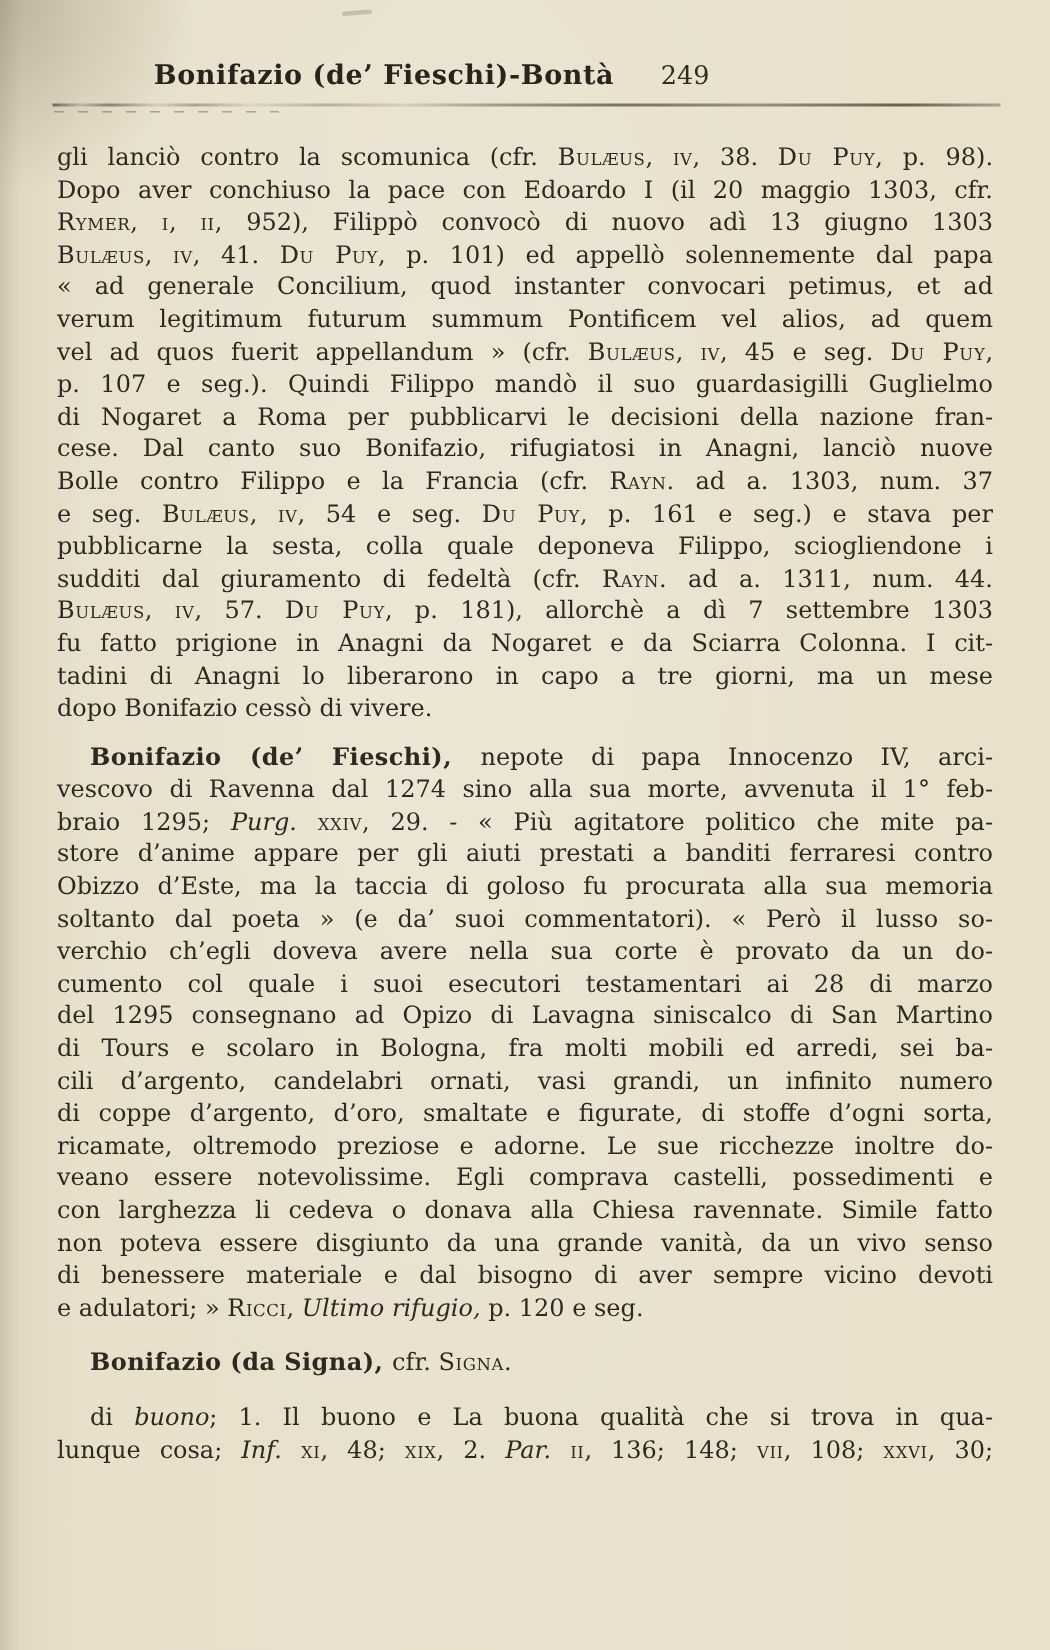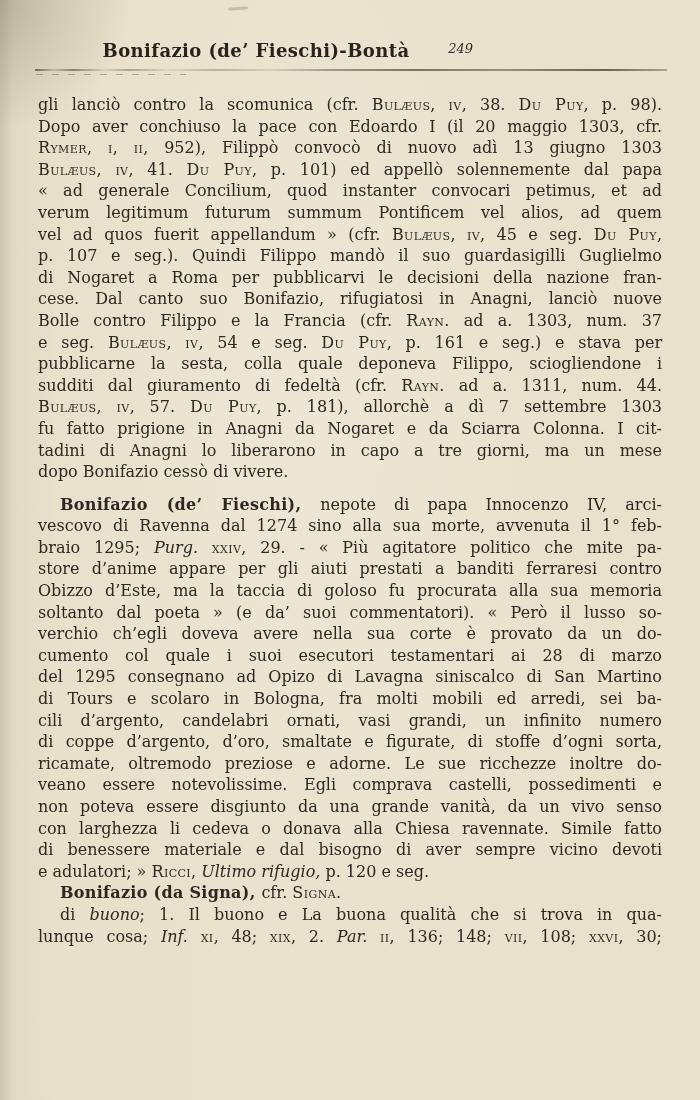--- a/index.html
+++ b/index.html
@@ -17,21 +17,21 @@
       radial-gradient(ellipse at 52% 38%, rgba(255,255,255,0.18), rgba(255,255,255,0) 65%),
       linear-gradient(90deg, #cdc5b0 0px, #e2dac5 14px, #e8e0cb 55px, #eae2ce 620px, #efe8d6 700px);
   }
   
   .running-header{position:absolute;top:40px;left:0;right:0;height:24px;}
   .page-title{
     position:absolute;left:0;right:48px;text-align:center;
     font-weight:bold;font-size:18px;letter-spacing:0.4px;color:#2a231c;
   }
   .page-number{
-    position:absolute;top:1px;right:87px;font-size:13px;color:#332b22;font-style:italic;
+    position:absolute;top:1px;right:87px;font-size:17px;color:#332b22;
   }
   .header-rule{
     position:absolute;top:69px;left:35px;width:632px;height:2px;
     background:linear-gradient(90deg,
       rgba(72,61,45,.70) 0%, rgba(72,61,45,.18) 3%, rgba(72,61,45,.55) 6%,
       rgba(72,61,45,.10) 11%, rgba(72,61,45,.38) 15%, rgba(72,61,45,.08) 21%,
       rgba(72,61,45,.30) 29%, rgba(72,61,45,.12) 37%, rgba(72,61,45,.45) 47%,
       rgba(72,61,45,.68) 60%, rgba(72,61,45,.50) 74%, rgba(72,61,45,.78) 90%,
       rgba(72,61,45,.38) 100%);
   }
@@ -41,21 +41,21 @@
       rgba(72,61,45,.38) 0 7px, rgba(72,61,45,0) 7px 16px);
   }
   .scan-speck{
     position:absolute;top:7px;left:228px;width:20px;height:3px;
     background:rgba(90,78,58,.25);border-radius:2px;transform:rotate(-4deg);
   }
   
   .text-body{position:absolute;top:94px;left:38px;width:624px;}
   .para{margin:0;}
   .para.gap-normal{margin-top:11px;}
-  .para.gap-large{}
+  .para.gap-large{margin-top:15px;}
   .line{
     font-size:16px;line-height:21.6px;height:21.6px;
     text-align:justify;text-align-last:justify;text-justify:inter-word;
     white-space:nowrap;
   }
   .line.last{text-align-last:left;}
   .para.indent .line:first-child{text-indent:22px;}
   .b{font-weight:bold;letter-spacing:0.3px;}
   .i{font-style:italic;}
   .sc{font-variant:small-caps;letter-spacing:0.4px;}
@@ -100,22 +100,22 @@
         <div class="line"><span>Obizzo d’Este, ma la taccia di goloso fu procurata alla sua memoria</span></div>
         <div class="line"><span>soltanto dal poeta » (e da’ suoi commentatori). « Però il lusso so-</span></div>
         <div class="line"><span>verchio ch’egli doveva avere nella sua corte è provato da un do-</span></div>
         <div class="line"><span>cumento col quale i suoi esecutori testamentari ai 28 di marzo</span></div>
         <div class="line"><span>del 1295 consegnano ad Opizo di Lavagna siniscalco di San Martino</span></div>
         <div class="line"><span>di Tours e scolaro in Bologna, fra molti mobili ed arredi, sei ba-</span></div>
         <div class="line"><span>cili d’argento, candelabri ornati, vasi grandi, un infinito numero</span></div>
         <div class="line"><span>di coppe d’argento, d’oro, smaltate e figurate, di stoffe d’ogni sorta,</span></div>
         <div class="line"><span>ricamate, oltremodo preziose e adorne. Le sue ricchezze inoltre do-</span></div>
         <div class="line"><span>veano essere notevolissime. Egli comprava castelli, possedimenti e</span></div>
+        <div class="line"><span>con larghezza li cedeva o donava alla Chiesa ravennate. Simile fatto</span></div>
         <div class="line"><span>non poteva essere disgiunto da una grande vanità, da un vivo senso</span></div>
-        <div class="line"><span>con larghezza li cedeva o donava alla Chiesa ravennate. Simile fatto</span></div>
         <div class="line"><span>di benessere materiale e dal bisogno di aver sempre vicino devoti</span></div>
         <div class="line last"><span>e adulatori; » </span><span class="sc">Ricci</span><span>, </span><span class="i">Ultimo rifugio,</span><span> p. 120 e seg.</span></div>
       </div>
       <div class="para indent gap-large">
         <div class="line last"><span class="b">Bonifazio (da Signa), </span><span>cfr. </span><span class="sc">Signa</span><span>.</span></div>
       </div>
       <div class="para indent gap-large">
         <div class="line"><span>di </span><span class="i">buono</span><span>; 1. Il buono e La buona qualità che si trova in qua-</span></div>
         <div class="line"><span>lunque cosa; </span><span class="i">Inf.</span><span> </span><span class="sc">xi</span><span>, 48; </span><span class="sc">xix</span><span>, 2. </span><span class="i">Par.</span><span> </span><span class="sc">ii</span><span>, 136; 148; </span><span class="sc">vii</span><span>, 108; </span><span class="sc">xxvi</span><span>, 30;</span></div>
       </div>

